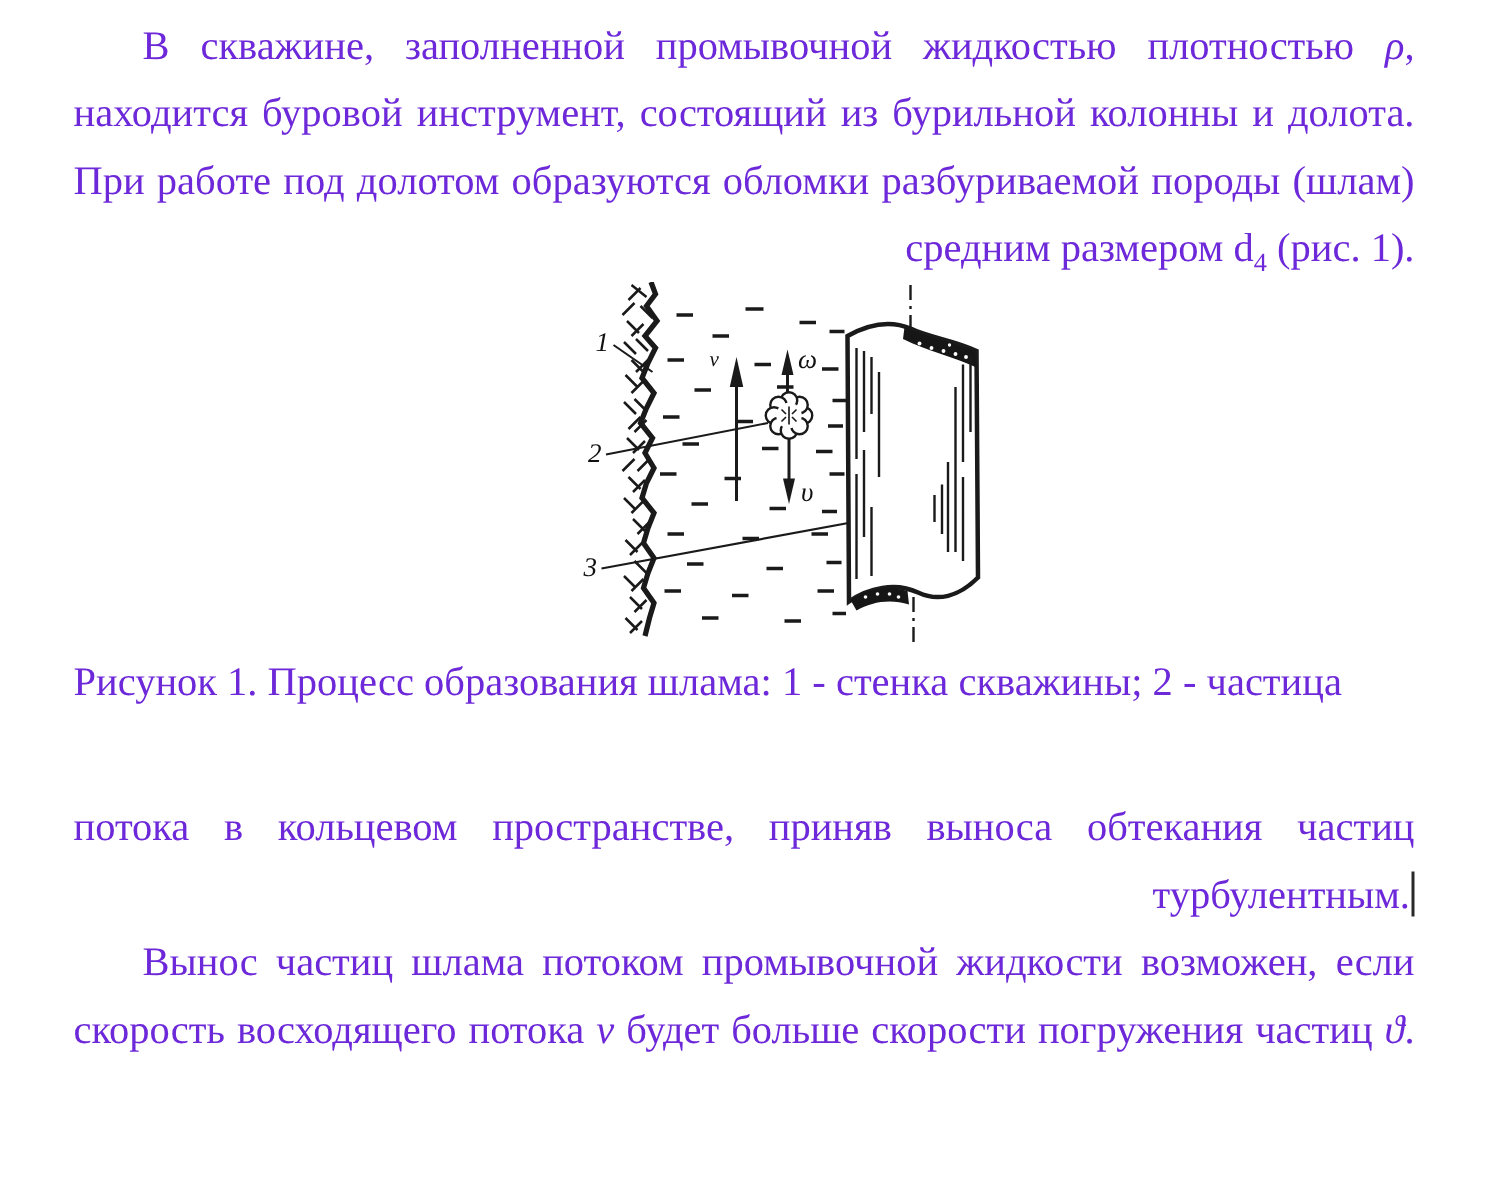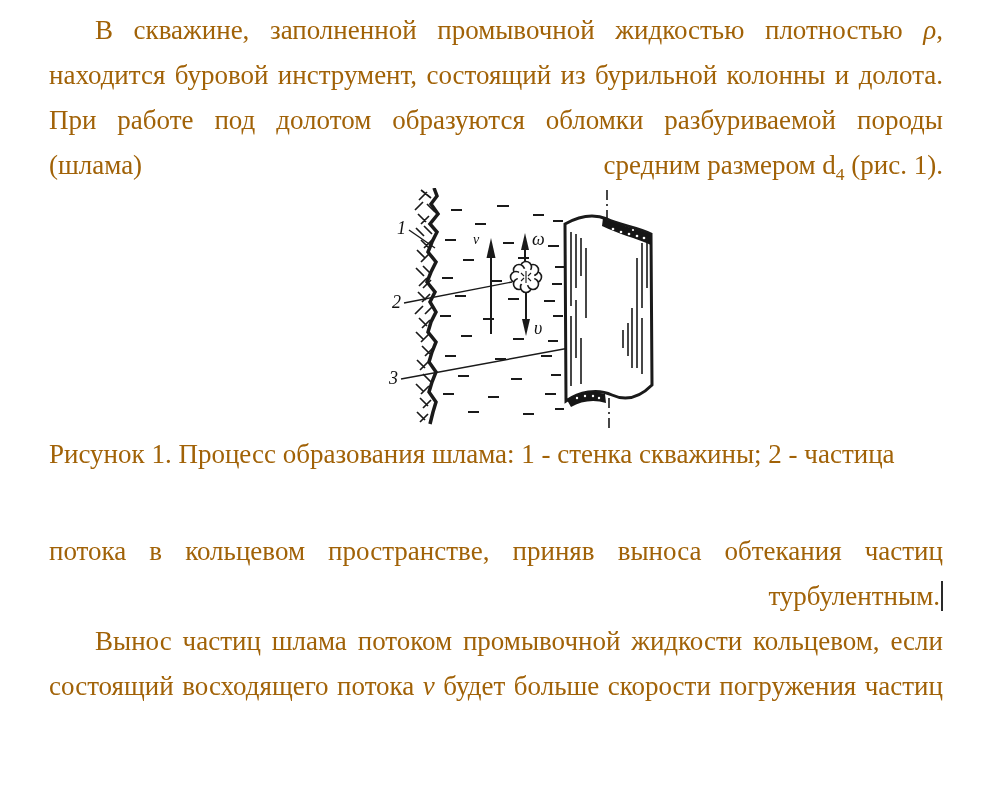--- a/index.html
+++ b/index.html
@@ -2,21 +2,21 @@
 <html><head>
 <meta charset="utf-8">
 <style>
   html,body { margin:0; padding:0; background:#ffffff; }
   .page {
     position: relative;
     width: 993px; height: 712px;
     background: #ffffff;
     overflow: hidden;
     font-family: "Liberation Serif", serif;
-    color: #a16207;
+    color: #6d28d9;
   }
   .para { margin: 0 50px 0 49px; font-size: 27px; }
   .line { display:block; height:45px; line-height:45px; white-space: normal; }
   .jline { text-align: justify; text-align-last: justify; }
   .lline { text-align: right; }
   .indent { padding-left: 46px; }
   .caption { margin: 0 50px 0 49px; font-size: 27px; }
   .cline { display:block; height:45px; line-height:45px; text-align:left; }
   .it { font-style: italic; }
   sub { font-size: 0.65em; }
@@ -32,21 +32,21 @@
   .ink { stroke:#1a1a1a; }
 </style>
 </head>
 <body>
 
 <div class="page">
 
   <div class="para" style="padding-top:8px;">
     <div class="line jline indent"><span>В скважине, заполненной промывочной жидкостью плотностью </span><span class="it">ρ</span><span>,</span></div>
     <div class="line jline">находится буровой инструмент, состоящий из бурильной колонны и долота.</div>
-    <div class="line jline">При работе под долотом образуются обломки разбуриваемой породы (шлама)</div>
+    <div class="line jline">При работе под долотом образуются обломки разбуриваемой породы (шлам)</div>
     <div class="line lline"><span>средним размером d</span><sub>4</sub><span> (рис. 1).</span></div>
   </div>
 
   <div class="figure-wrap">
     <svg width="285" height="244" viewBox="0 0 285 244">
 
       <g>
         <path class="ink" fill="none" stroke-width="3.5" d="M49,0 L52,8 46,16 53,26 45,36 52,44 47,54 43,64 51,74 46,84 42,94 50,104 45,114 51,124 46,134 43,144 51,154 47,164 44,174 51,184 47,194 44,204 51,214 48,224 45,236"></path>
         <path class="ink" fill="none" stroke-width="1.7" d="M36,2L46,10 M42,4L34,12 M38,14L30,22 M42,16L50,24 M33,26L41,34 M44,28L36,36 M39,38L47,46 M31,40L39,48 M36,52L44,60 M47,52L39,60 M32,62L40,70 M44,66L36,74 M38,78L46,86 M31,80L39,88 M42,90L34,98 M46,92L38,100 M33,104L41,112 M45,106L37,114 M38,118L30,126 M48,118L40,126 M34,130L42,138 M45,132L37,140 M31,144L39,152 M44,146L36,154 M37,158L45,166 M48,160L40,168 M32,172L40,180 M43,174L35,182 M38,186L46,194 M31,196L39,204 M44,198L36,206 M35,210L43,218 M46,212L38,220 M32,224L40,232 M43,226L35,234"></path>
       </g>
@@ -138,17 +138,17 @@
   <div class="caption">
     <div class="cline">Рисунок 1. Процесс образования шлама: 1 - стенка скважины; 2 - частица</div>
   </div>
 
   <div class="para p2">
     <div class="line jline">потока в кольцевом пространстве, приняв выноса обтекания частиц</div>
     <div class="line lline"><span>турбулентным.</span><span class="caret"></span></div>
   </div>
 
   <div class="para">
-    <div class="line jline indent">Вынос частиц шлама потоком промывочной жидкости кольцевом, если</div>
-    <div class="line jline"><span>состоящий восходящего потока </span><span class="it">v</span><span> будет больше скорости погружения частиц </span><span class="it">ϑ</span><span>.</span></div>
+    <div class="line jline indent">Вынос частиц шлама потоком промывочной жидкости возможен, если</div>
+    <div class="line jline"><span>скорость восходящего потока </span><span class="it">v</span><span> будет больше скорости погружения частиц </span><span class="it">ϑ</span><span>.</span></div>
   </div>
 
 </div>
 
 </body></html>

